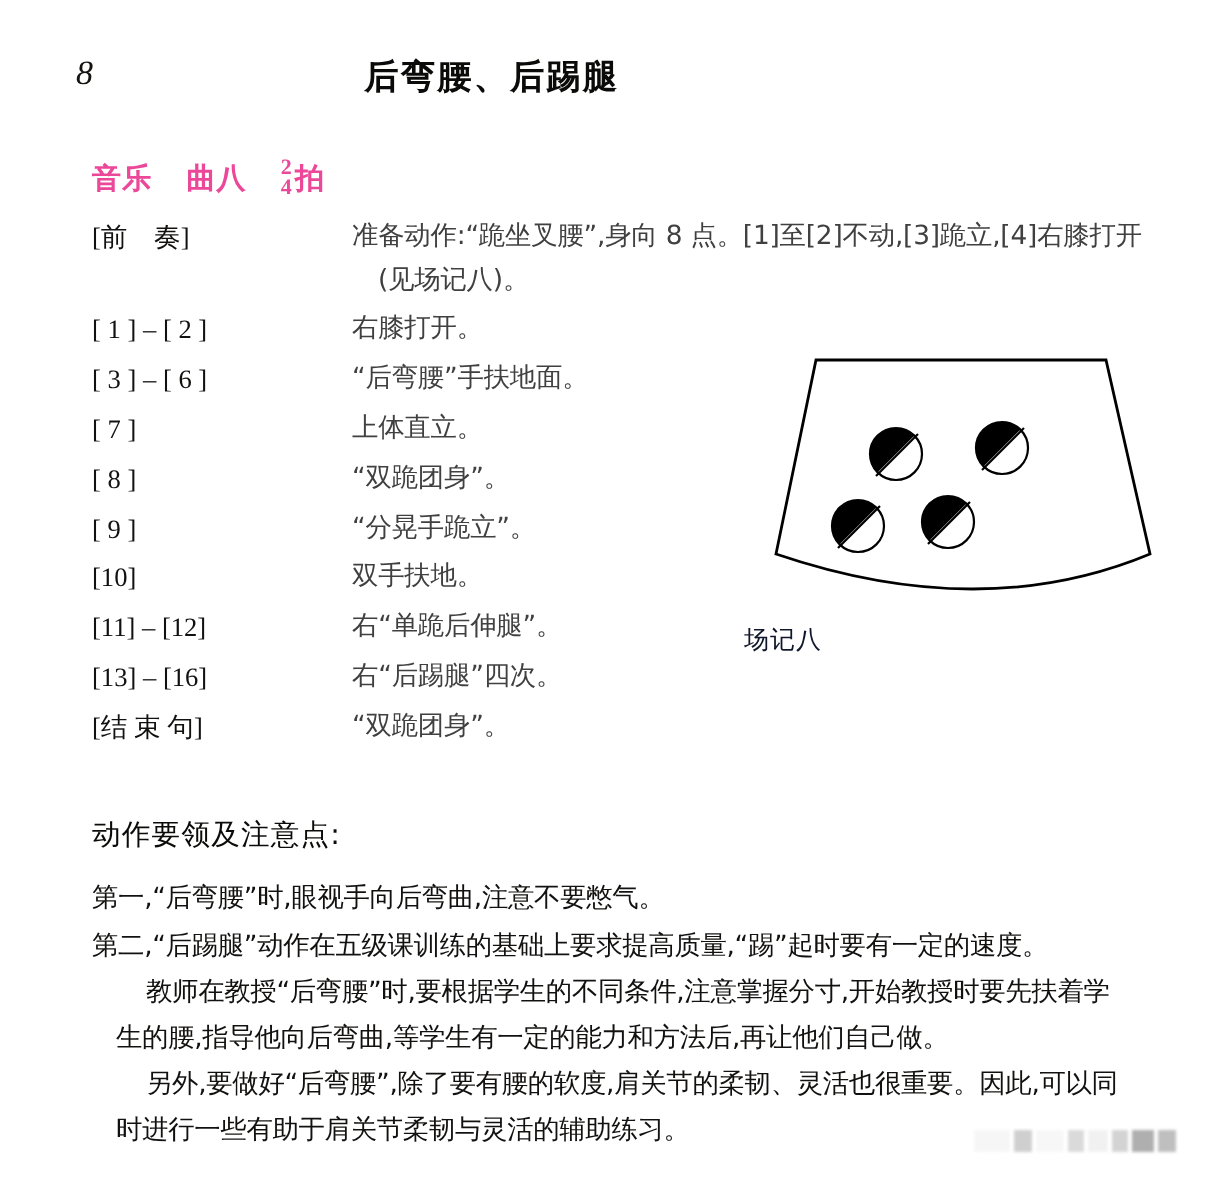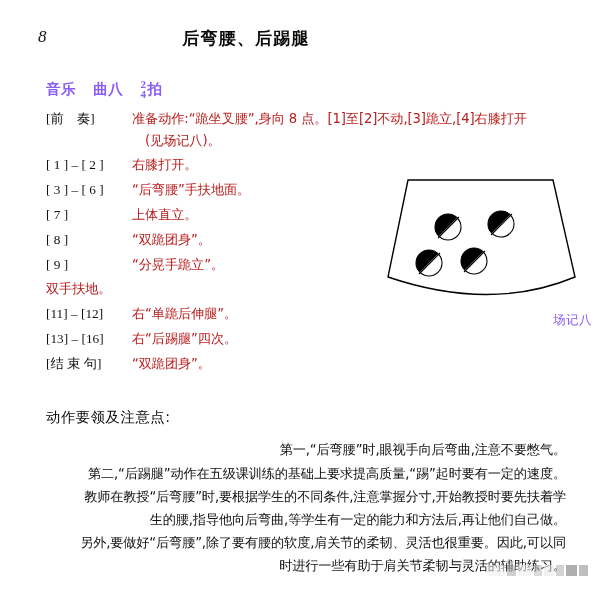--- a/index.html
+++ b/index.html
@@ -58,21 +58,21 @@
   .music-line {
     position: absolute;
     left: 46px;
     top: 80px;
     display: flex;
     align-items: center;
     font-family: "DejaVu Sans", "Liberation Sans", sans-serif;
     font-weight: 700;
     font-size: 14.5px;
     letter-spacing: 0.6px;
-    color: #8b5cf6;
+    color: #ec4899;
   }
   .music-line .mspace { display:inline-block; width: 17px; }
   .time-sig {
     display: inline-flex;
     flex-direction: column;
     align-items: center;
     justify-content: center;
     line-height: 0.86;
     font-family: "Liberation Serif", "DejaVu Serif", serif;
     font-weight: 700;
@@ -103,47 +103,48 @@
     white-space: nowrap;
     font-family: "Liberation Serif", "DejaVu Serif", serif;
     font-size: 13.3px;
     color: #121110;
   }
   .beat-text {
     flex: 1 1 auto;
     font-family: "DejaVu Sans", "Liberation Sans", sans-serif;
     font-size: 13.2px;
     line-height: 21.6px;
-    color: #b91c1c;
+    color: #404040;
     letter-spacing: -0.1px;
+    margin-left: 44px;
   }
   .beat-text .cont {
     display: block;
     text-indent: 13px;
   }
 
   
   .diagram {
     position: absolute;
     left: 372px;
     top: 172px;
     width: 220px;
     height: 165px;
   }
   .diagram svg { display: block; }
   .diagram-caption {
     position: absolute;
     left: 0;
     top: 140px;
     width: 220px;
-    text-align: right;
+    text-align: left;
     font-family: "DejaVu Sans", "Liberation Sans", sans-serif;
     font-size: 12.5px;
     letter-spacing: 0.5px;
-    color: #8b5cf6;
+    color: #0f172a;
   }
 
   
   .notes {
     position: absolute;
     left: 46px;
     top: 408px;
     width: 520px;
   }
   .notes-heading {
@@ -154,21 +155,20 @@
     color: #0b0b09;
     margin-bottom: 12px;
   }
   .notes-para {
     font-family: "DejaVu Sans", "Liberation Sans", sans-serif;
     font-size: 13.2px;
     line-height: 22.5px;
     letter-spacing: -0.15px;
     color: #121110;
     margin: 0 0 1px 0;
-    text-align: right;
   }
   .notes-para.indent { text-indent: 15px; margin-left: 12px; }
 
   
   .watermark {
     position: absolute;
     left: 487px;
     top: 562px;
     width: 106px;
     height: 17px;
@@ -243,20 +243,21 @@
       <div class="beat-label">[ 8 ]</div>
       <div class="beat-text">“双跪团身”。</div>
     </div>
 
     <div class="beat-row">
       <div class="beat-label">[ 9 ]</div>
       <div class="beat-text">“分晃手跪立”。</div>
     </div>
 
     <div class="beat-row">
+      <div class="beat-label">[10]</div>
       <div class="beat-text">双手扶地。</div>
     </div>
 
     <div class="beat-row">
       <div class="beat-label">[11] – [12]</div>
       <div class="beat-text">右“单跪后伸腿”。</div>
     </div>
 
     <div class="beat-row">
       <div class="beat-label">[13] – [16]</div>

